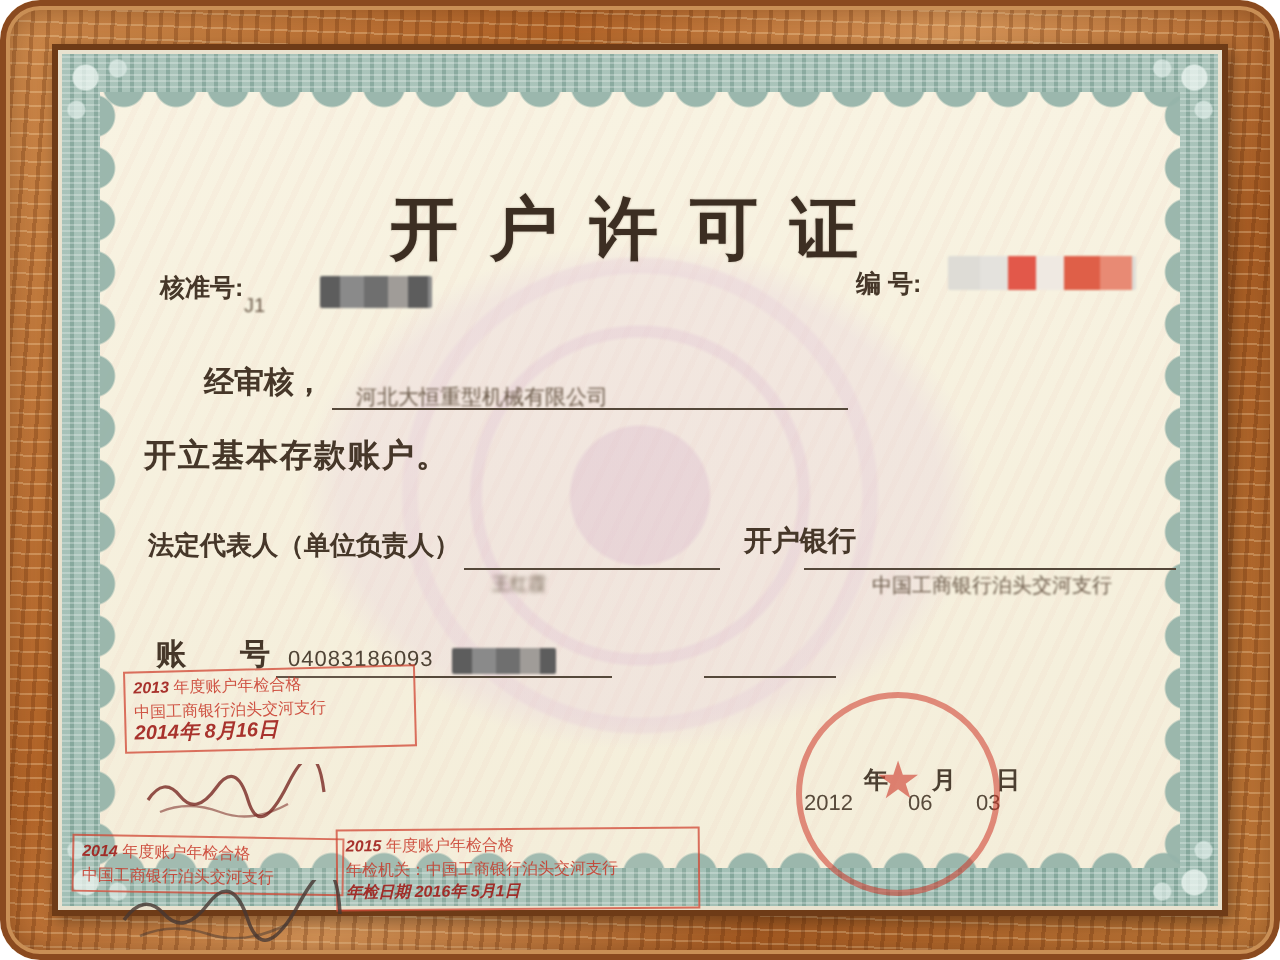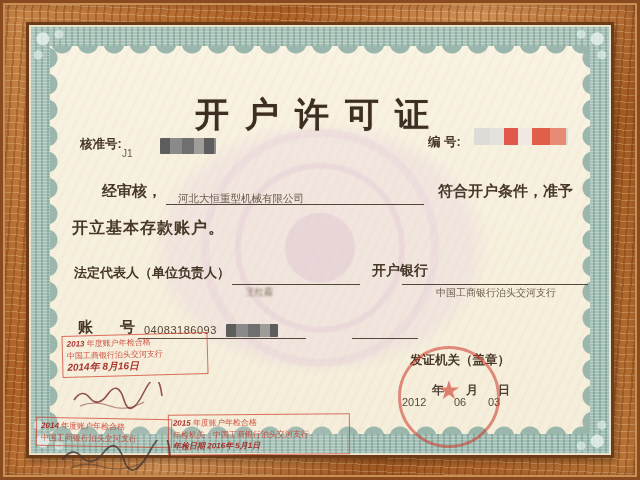--- a/index.html
+++ b/index.html
@@ -4,21 +4,21 @@
 <style>
   html,body{margin:0;padding:0;}
   body{width:640px;height:480px;overflow:hidden;position:relative;
        font-family:"Liberation Sans",sans-serif;background:#7a4categ;}
   
   .frame{position:absolute;inset:0;width:640px;height:480px;
     background:
       repeating-linear-gradient(94deg, rgba(100,45,10,.28) 0 2px, rgba(0,0,0,0) 2px 8px),
       repeating-linear-gradient(2deg, rgba(255,226,180,.30) 0 1px, rgba(0,0,0,0) 1px 7px),
       linear-gradient(125deg,#cd8a4c 0%,#b26428 30%,#d69558 50%,#a85d24 72%,#c07a3a 100%);
-    box-shadow:inset 0 0 0 3px #8a4a1f, inset 0 0 0 5px #c98f55, inset 0 0 18px rgba(60,25,5,.55);}
+    box-shadow:inset 0 0 0 3px #8a4a1f, inset 0 0 0 5px #c98f55, inset 0 0 18px rgba(60,25,5,.55);border-radius:20px;}
   
   .inner{position:absolute;left:26px;top:22px;right:26px;bottom:22px;
     border:3px solid #6e3b17;box-shadow:0 0 0 2px #e9e2cf inset, 2px 3px 8px rgba(0,0,0,.35);
     background:
       repeating-linear-gradient(0deg, rgba(255,255,255,.25) 0 1px, rgba(0,0,0,0) 1px 3px),
       repeating-linear-gradient(90deg, rgba(124,160,148,.55) 0 2px, rgba(180,205,196,.55) 2px 6px),
       linear-gradient(#9db8ae,#8fb0a5);}
   .corner{position:absolute;width:46px;height:46px;opacity:.8;
     background:radial-gradient(circle at 30% 30%, rgba(240,248,244,.9) 0 6px, rgba(0,0,0,0) 7px),
                radial-gradient(circle at 65% 20%, rgba(230,242,238,.8) 0 4px, rgba(0,0,0,0) 5px),
@@ -79,38 +79,36 @@
       <div class="abs lbl" style="left:30px;top:90px;font-size:12.5px;">核准号:</div>
       <div class="abs faint" style="left:72px;top:102px;font-size:10px;">J1</div>
       <div class="abs mosaic-gray" style="left:110px;top:92px;width:56px;height:16px;"></div>
 
       <div class="abs lbl" style="left:378px;top:88px;font-size:12.5px;">编 号:</div>
       <div class="abs mosaic-red" style="left:424px;top:82px;width:94px;height:17px;"></div>
 
       <div class="abs lbl" style="left:52px;top:136px;font-size:15px;">经审核，</div>
       <div class="abs uline" style="left:116px;top:158px;width:258px;"></div>
       <div class="abs faint" style="left:128px;top:146px;width:240px;text-align:left;font-size:10.5px;filter:blur(.5px);">河北大恒重型机械有限公司</div>
-      <div class="abs lbl" style="left:388px;top:136px;font-size:15px;">符合开户条件，准予</div>
 
       <div class="abs lbl" style="left:22px;top:172px;font-size:16px;letter-spacing:1px;">开立基本存款账户。</div>
 
       <div class="abs lbl" style="left:24px;top:218px;font-size:13px;">法定代表人（单位负责人）</div>
       <div class="abs uline" style="left:182px;top:238px;width:128px;"></div>
       <div class="abs faint" style="left:196px;top:240px;font-size:9px;filter:blur(1.1px);">王红霞</div>
       <div class="abs lbl" style="left:322px;top:216px;font-size:14px;">开户银行</div>
       <div class="abs uline" style="left:352px;top:238px;width:186px;"></div>
       <div class="abs faint" style="left:356px;top:240px;width:180px;text-align:center;font-size:10px;">中国工商银行泊头交河支行</div>
 
       <div class="abs lbl" style="left:28px;top:272px;font-size:15px;letter-spacing:6px;">账　号</div>
       <div class="abs uline" style="left:88px;top:292px;width:168px;"></div>
       <div class="abs dv" style="left:94px;top:278px;font-size:11px;letter-spacing:.5px;color:#4f4335;">04083186093</div>
       <div class="abs mosaic-gray" style="left:176px;top:278px;width:52px;height:13px;"></div>
       <div class="abs uline" style="left:302px;top:292px;width:66px;"></div>
 
-      <div class="abs lbl" style="left:360px;top:306px;font-size:12.5px;">发证机关（盖章）</div>
       <div class="abs dt" style="left:382px;top:336px;font-size:12px;">年</div>
       <div class="abs dt" style="left:416px;top:336px;font-size:12px;">月</div>
       <div class="abs dt" style="left:448px;top:336px;font-size:12px;">日</div>
       <div class="abs dv" style="left:352px;top:350px;font-size:11px;">2012</div>
       <div class="abs dv" style="left:404px;top:350px;font-size:11px;">06</div>
       <div class="abs dv" style="left:438px;top:350px;font-size:11px;">03</div>
 
       <div class="abs seal" style="left:348px;top:300px;width:96px;height:96px;">
         <div class="star">★</div>
       </div>

